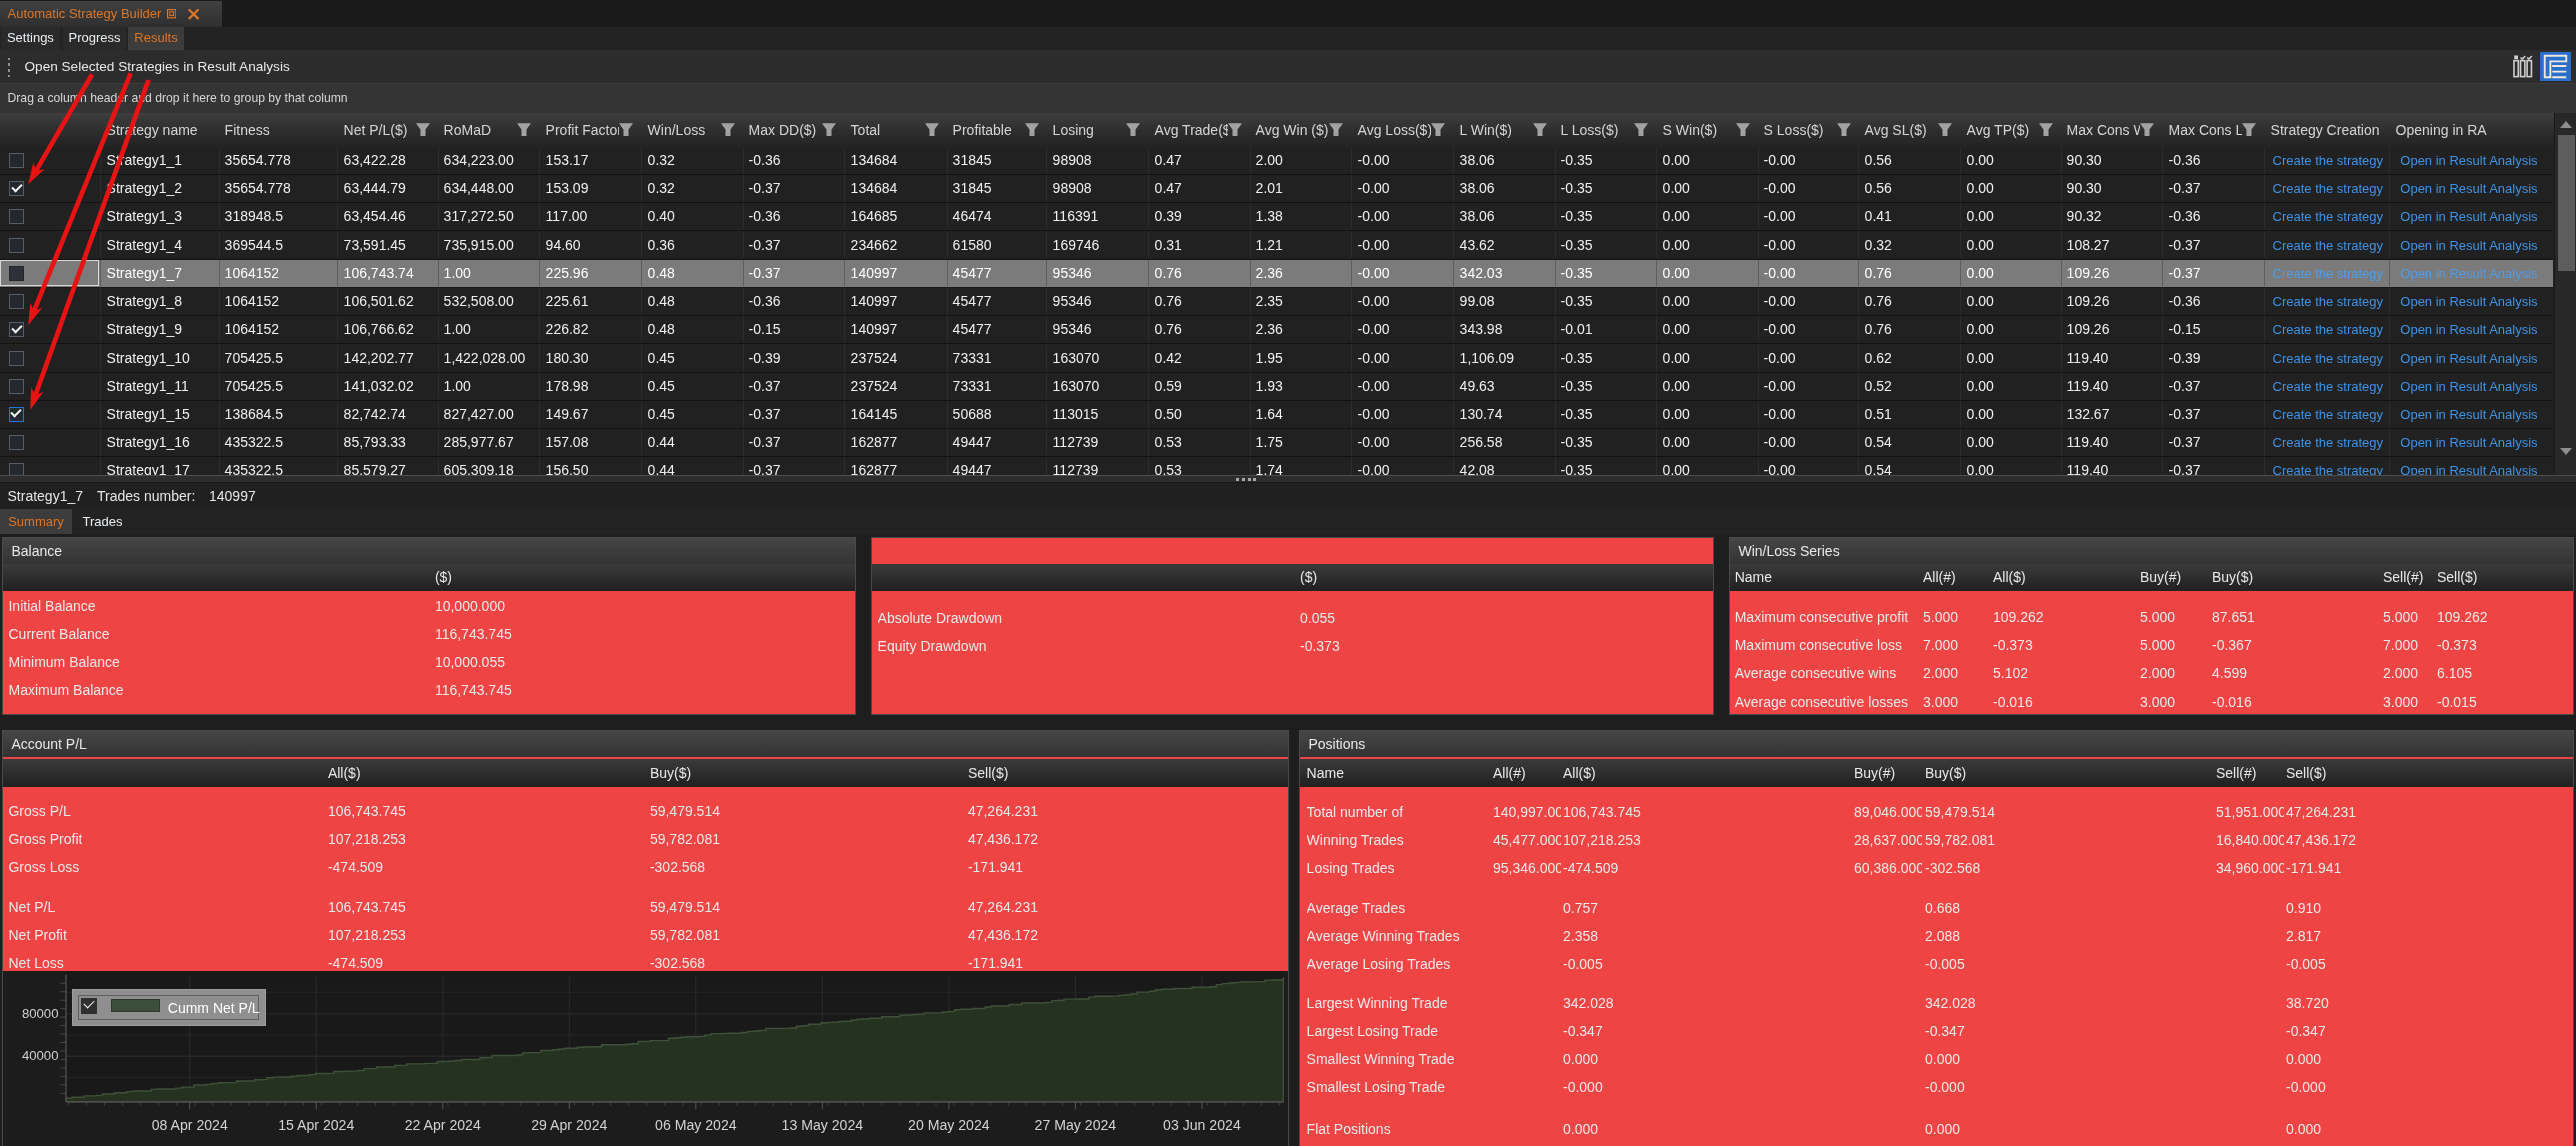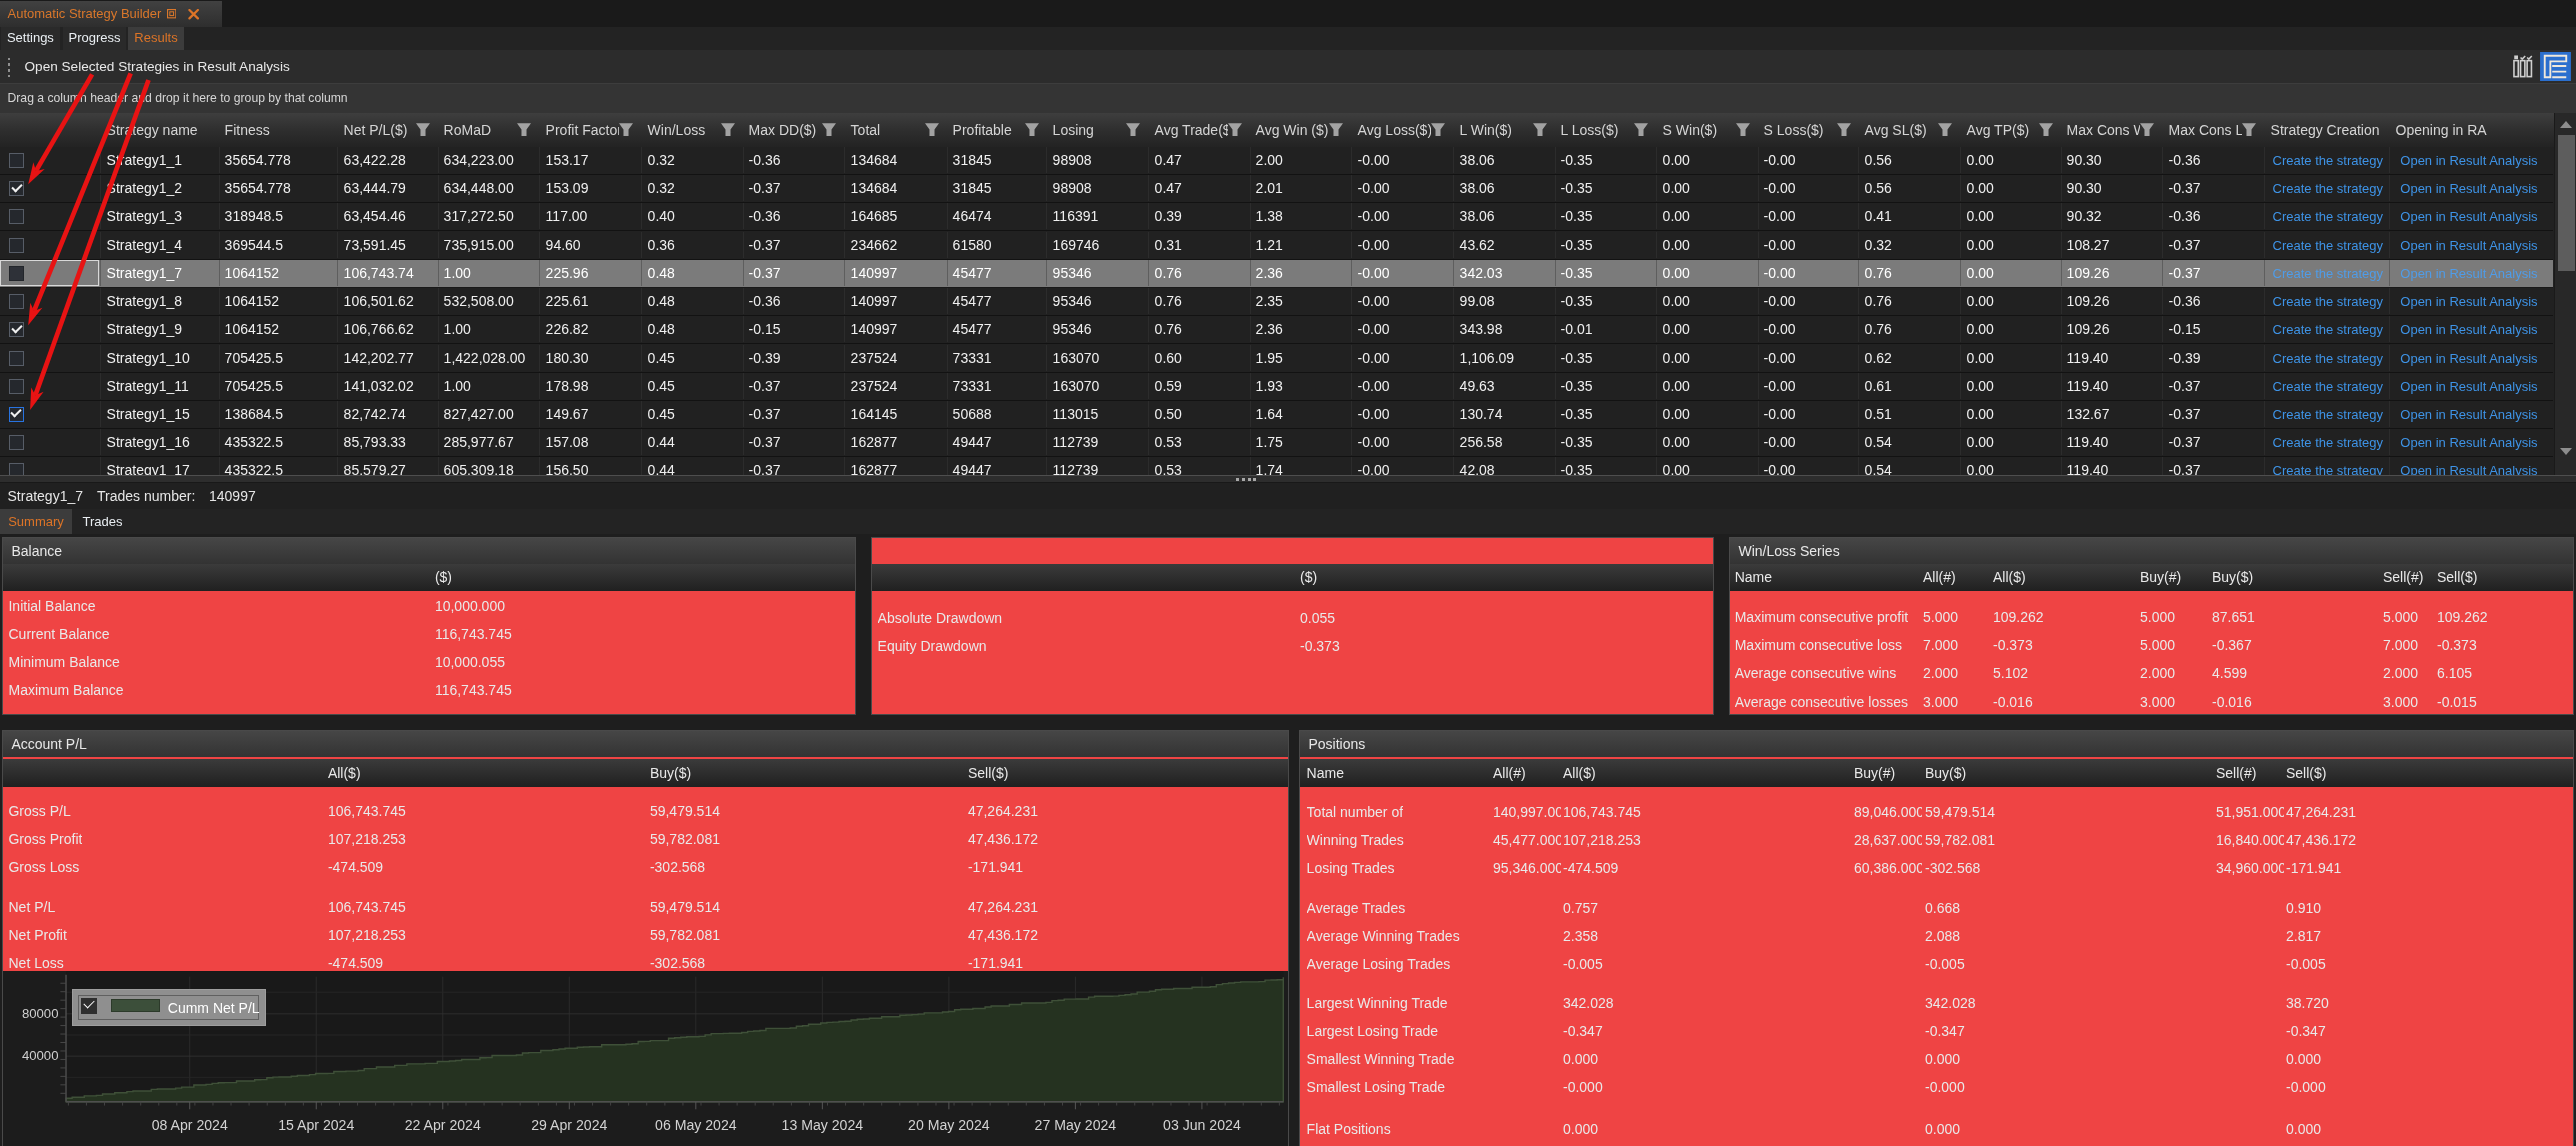--- a/index.html
+++ b/index.html
@@ -358,21 +358,21 @@
       <span class="cell" style="left:101px;width:119px">Strategy1_10</span>
       <span class="cell" style="left:219px;width:119px">705425.5</span>
       <span class="cell" style="left:338px;width:101px">142,202.77</span>
       <span class="cell" style="left:438px;width:102px">1,422,028.00</span>
       <span class="cell" style="left:540px;width:102px">180.30</span>
       <span class="cell" style="left:642px;width:102px">0.45</span>
       <span class="cell" style="left:743px;width:102px">-0.39</span>
       <span class="cell" style="left:845px;width:103px">237524</span>
       <span class="cell" style="left:947px;width:100px">73331</span>
       <span class="cell" style="left:1047px;width:102px">163070</span>
-      <span class="cell" style="left:1149px;width:102px">0.60</span>
+      <span class="cell" style="left:1149px;width:102px">0.42</span>
       <span class="cell" style="left:1250px;width:102px">1.95</span>
       <span class="cell" style="left:1352px;width:102px">-0.00</span>
       <span class="cell" style="left:1454px;width:102px">1,106.09</span>
       <span class="cell" style="left:1555px;width:102px">-0.35</span>
       <span class="cell" style="left:1657px;width:102px">0.00</span>
       <span class="cell" style="left:1758px;width:101px">-0.00</span>
       <span class="cell" style="left:1859px;width:102px">0.62</span>
       <span class="cell" style="left:1961px;width:101px">0.00</span>
       <span class="cell" style="left:2061px;width:102px">119.40</span>
       <span class="cell" style="left:2163px;width:102px">-0.39</span>
@@ -393,21 +393,21 @@
       <span class="cell" style="left:845px;width:103px">237524</span>
       <span class="cell" style="left:947px;width:100px">73331</span>
       <span class="cell" style="left:1047px;width:102px">163070</span>
       <span class="cell" style="left:1149px;width:102px">0.59</span>
       <span class="cell" style="left:1250px;width:102px">1.93</span>
       <span class="cell" style="left:1352px;width:102px">-0.00</span>
       <span class="cell" style="left:1454px;width:102px">49.63</span>
       <span class="cell" style="left:1555px;width:102px">-0.35</span>
       <span class="cell" style="left:1657px;width:102px">0.00</span>
       <span class="cell" style="left:1758px;width:101px">-0.00</span>
-      <span class="cell" style="left:1859px;width:102px">0.61</span>
+      <span class="cell" style="left:1859px;width:102px">0.52</span>
       <span class="cell" style="left:1961px;width:101px">0.00</span>
       <span class="cell" style="left:2061px;width:102px">119.40</span>
       <span class="cell" style="left:2163px;width:102px">-0.37</span>
       <span class="cell" style="left:2265px;width:125px;padding-left:7.5px"><span class="link">Create the strategy</span></span>
       <span class="cell" style="left:2390px;width:164px;padding-left:10.3px;border-right:none"><span class="link">Open in Result Analysis</span></span>
     </div>
     <div class="grow" style="top:254px">
       <span class="cell" style="left:0;width:101px">
         <span class="cb on focus"></span>
       </span>

